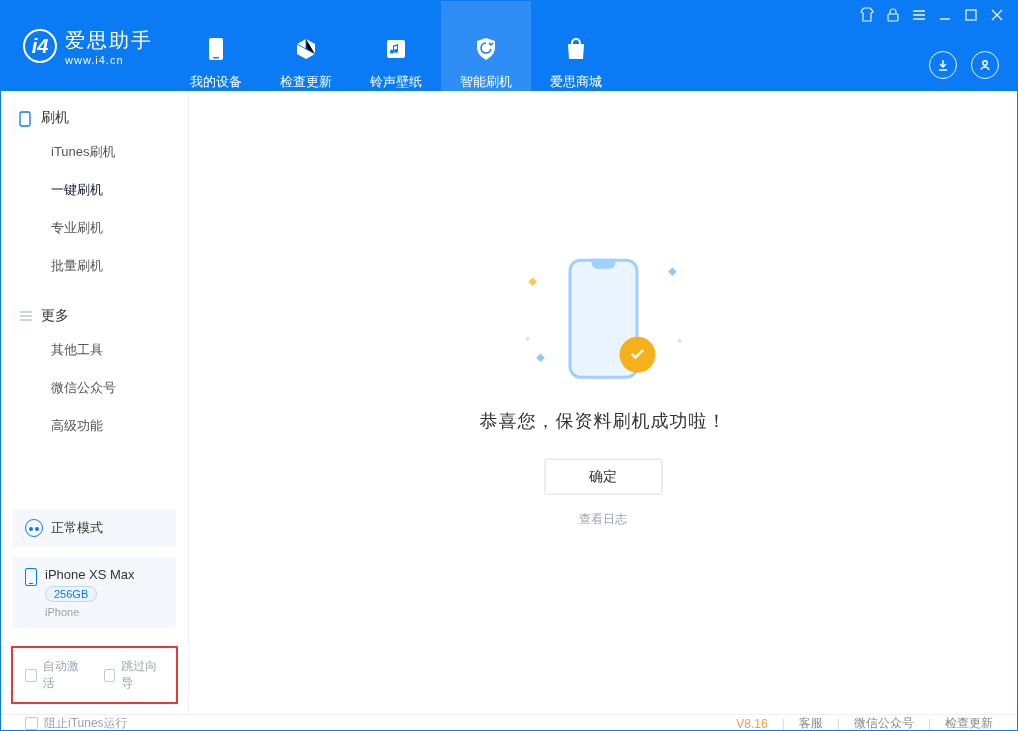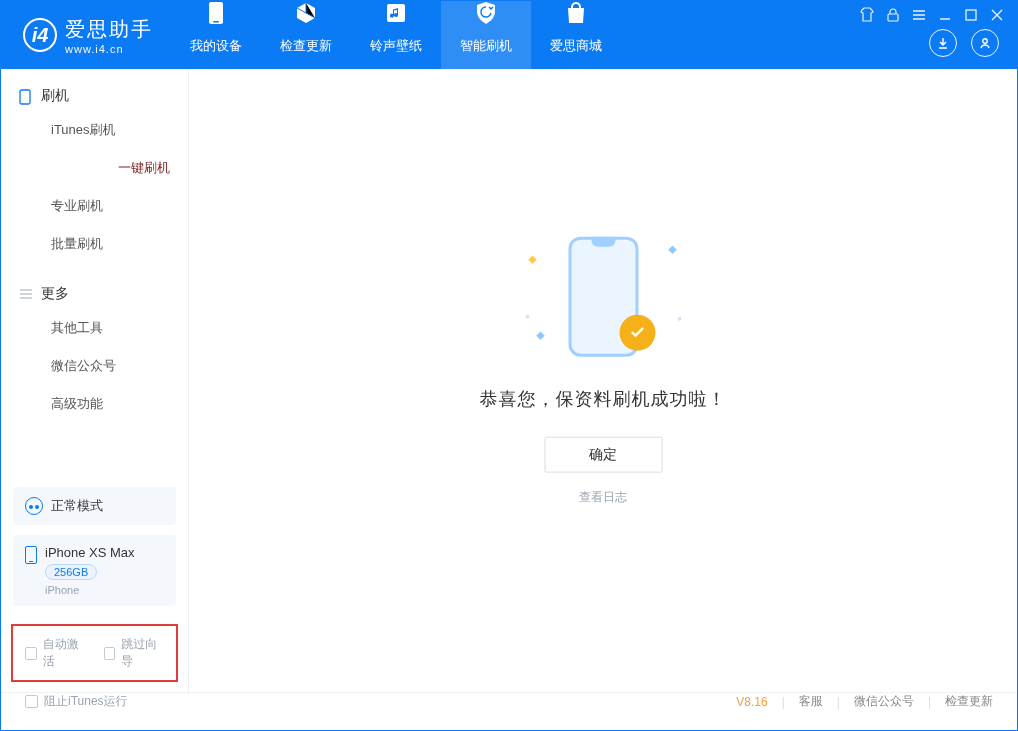--- a/index.html
+++ b/index.html
@@ -1,41 +1,41 @@
 <!DOCTYPE html>
 <html><head>
 <meta charset="utf-8">
 <style>
 * { margin: 0; padding: 0; box-sizing: border-box; font-family: "Microsoft YaHei", Arial, sans-serif; }
 body { background: #fff; width: 1018px; height: 731px; overflow: hidden; border: 1px solid #0b7bf5; position: relative; }
 
 
-.header { height: 68px; background: linear-gradient(180deg, #0b7bf5 0%, #0b7bf5 100%); display: flex; align-items: center; color: #fff; position: relative; }
+.header { height: 90px; background: linear-gradient(180deg, #0b7bf5 0%, #0b7bf5 100%); display: flex; align-items: center; color: #fff; position: relative; }
 .logo-wrap { display: flex; align-items: center; padding: 0 10px 0 22px; gap: 8px; }
 .logo-badge { width: 34px; height: 34px; border: 2px solid #fff; border-radius: 50%; display: flex; align-items: center; justify-content: center; font-weight: bold; font-style: italic; font-size: 20px; }
 .logo-text .t1 { font-size: 20px; font-weight: 500; letter-spacing: 2px; }
 .logo-text .t2 { font-size: 11px; letter-spacing: 1px; opacity: .95; }
 .nav { display: flex; height: 100%; margin-left: 8px; }
-.nav-item { width: 90px; display: flex; flex-direction: column; align-items: center; justify-content: flex-start; gap: 12px; cursor: pointer; font-size: 13px; position: relative; }
+.nav-item { width: 90px; display: flex; flex-direction: column; align-items: center; justify-content: flex-end; gap: 12px; cursor: pointer; font-size: 13px; position: relative; }
 .nav-item.active { background: rgba(255,255,255,0.15); }
 .nav-icon { width: 24px; height: 24px; display: flex; align-items: center; justify-content: center; }
 .header-right { position: absolute; right: 12px; top: 6px; display: flex; gap: 10px; align-items: center; }
 .header-right .small-ico { width: 16px; height: 16px; opacity: .9; cursor: pointer; }
 .header-bottom-right { position: absolute; right: 18px; bottom: 12px; display: flex; gap: 14px; }
 .circle-btn { width: 28px; height: 28px; border: 1.5px solid rgba(255,255,255,.9); border-radius: 50%; display: flex; align-items: center; justify-content: center; cursor: pointer; }
 
 
 .body { display: flex; height: calc(100% - 78px - 28px); }
 .sidebar { width: 188px; border-right: 1px solid #eef0f3; display: flex; flex-direction: column; }
 .side-scroll { flex: 1; padding-top: 4px; }
 .side-group { padding: 8px 0; }
 .side-head { display: flex; align-items: center; gap: 8px; padding: 6px 18px; color: #333; font-size: 14px; }
 .side-head .ico { width: 14px; height: 14px; }
 .side-sub { padding: 10px 18px 10px 50px; font-size: 13px; color: #555; cursor: pointer; }
-.side-sub.active { color: #7f1d1d; text-align: right; }
+.side-sub.active { color: #0f172a; }
 
 .device-boxes { padding: 0 12px 8px; }
 .device-card { background: #f4f7fb; border-radius: 4px; padding: 10px 12px; margin-bottom: 10px; display: flex; align-items: flex-start; gap: 8px; color: #333; font-size: 13px; }
 .device-card .dico { width: 18px; height: 18px; border: 1.5px solid #0b7bf5; border-radius: 50%; position: relative; flex-shrink: 0; }
 .device-card .dico::before, .device-card .dico::after { content: ""; position: absolute; background: #0b7bf5; border-radius: 50%; }
 .device-card .dico.mode::before { width: 4px; height: 4px; left: 3px; top: 7px; }
 .device-card .dico.mode::after { width: 4px; height: 4px; right: 3px; top: 7px; }
 .phone-ico { width: 12px; height: 18px; border: 1.5px solid #0b7bf5; border-radius: 2px; position: relative; flex-shrink: 0; margin-top:1px; }
 .phone-ico::after { content:""; position:absolute; bottom:1px; left:50%; width:4px; height:1.5px; background:#0b7bf5; transform:translateX(-50%);}
 .device-name { font-weight: 400; color: #333; }

